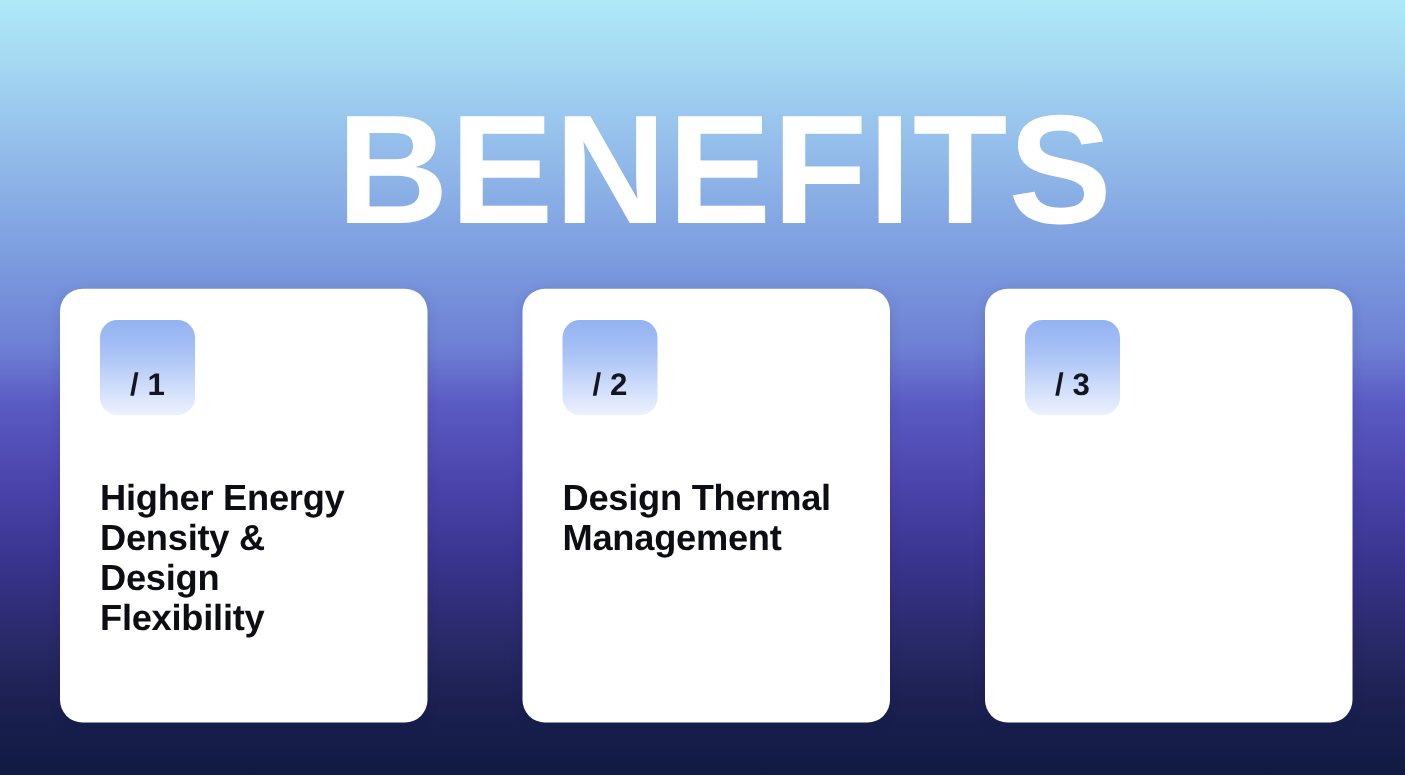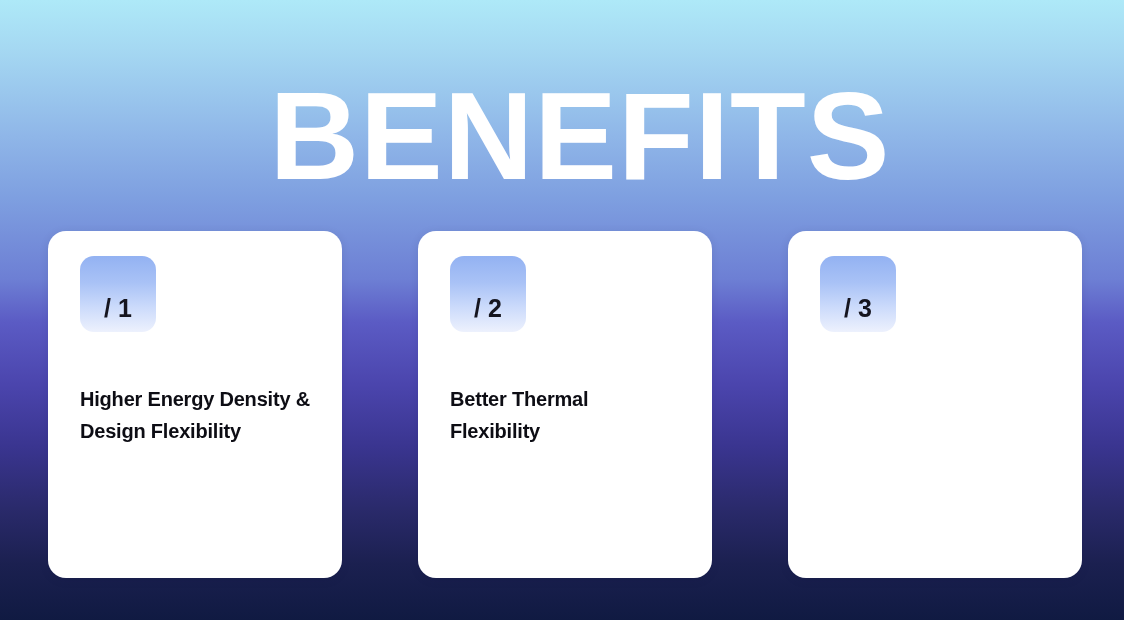--- a/index.html
+++ b/index.html
@@ -98,21 +98,21 @@
     letter-spacing: 0px;
   }
 
   .card-title {
     position: absolute;
     left: 32px;
     top: 152px;
     width: 232px;
     font-family: "Liberation Sans", sans-serif;
     font-weight: bold;
-    font-size: 20px;
+    font-size: 29px;
     line-height: 32px;
     color: #0d0d14;
     letter-spacing: -0.2px;
   }
 
   .card-title.uppercase {
     text-transform: uppercase;
   }
 </style>
 </head>
@@ -128,21 +128,21 @@
       <div class="badge">
         <span class="badge-number">/ 1</span>
       </div>
       <div class="card-title">Higher Energy Density &amp; Design Flexibility</div>
     </div>
 
     <div class="card">
       <div class="badge">
         <span class="badge-number">/ 2</span>
       </div>
-      <div class="card-title">Better Thermal Flexibility</div>
+      <div class="card-title">Design Thermal Management</div>
     </div>
 
     <div class="card">
       <div class="badge">
         <span class="badge-number">/ 3</span>
       </div>
     </div>
 
   </div>
 </div>

